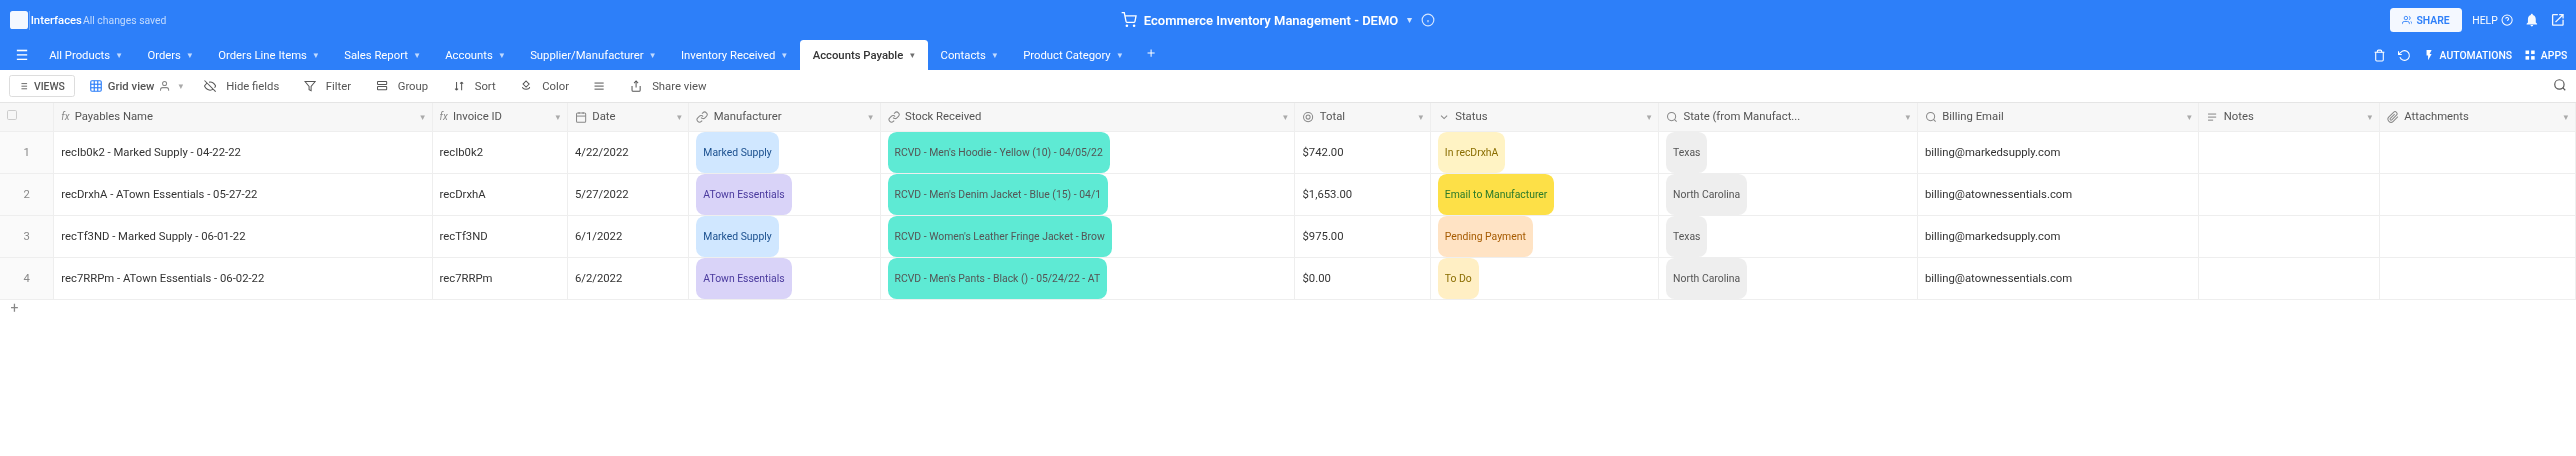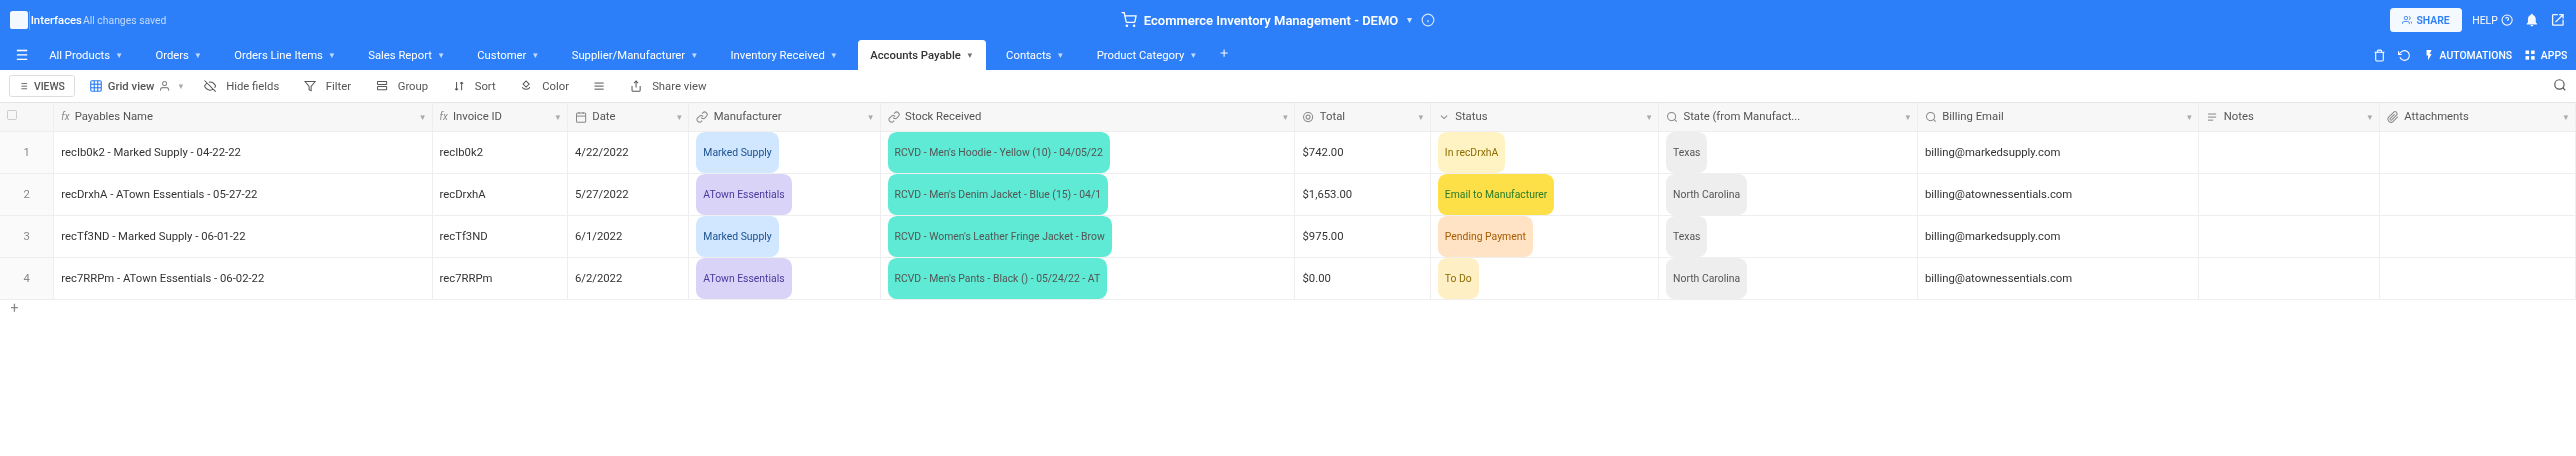--- a/index.html
+++ b/index.html
@@ -105,39 +105,39 @@
         <path d="M12 22c1.1 0 2-.9 2-2h-4c0 1.1.89 2 2 2zm6-6v-5c0-3.07-1.64-5.64-4.5-6.32V4c0-.83-.67-1.5-1.5-1.5s-1.5.67-1.5 1.5v.68C7.63 5.36 6 7.92 6 11v5l-2 2v1h16v-1l-2-2z"></path>
       </svg>
     <svg class="icon-btn" viewBox="0 0 24 24" fill="#fff">
         <path d="M19 19H5V5h7V3H5c-1.11 0-2 .9-2 2v14c0 1.1.89 2 2 2h14c1.1 0 2-.9 2-2v-7h-2v7zM14 3v2h3.59l-9.83 9.83 1.41 1.41L19 6.41V10h2V3h-7z"></path>
       </svg>
   </div>
 </div>
 
 <div class="tablebar">
   <span class="hamburger">☰</span>
-  <div id="tabs-container" style="display:flex;align-items:center;gap:8px">
+  <div id="tabs-container" style="display:flex;align-items:center;gap:0">
       <div class="tab">
         <span>All Products</span>
         <span class="tab-dd">▼</span>
       </div>
       <div class="tab">
         <span>Orders</span>
         <span class="tab-dd">▼</span>
       </div>
       <div class="tab">
         <span>Orders Line Items</span>
         <span class="tab-dd">▼</span>
       </div>
       <div class="tab">
         <span>Sales Report</span>
         <span class="tab-dd">▼</span>
       </div>
       <div class="tab">
-        <span>Customer</span>
+        <span>Accounts</span>
         <span class="tab-dd">▼</span>
       </div>
       <div class="tab">
         <span>Supplier/Manufacturer</span>
         <span class="tab-dd">▼</span>
       </div>
       <div class="tab">
         <span>Inventory Received</span>
         <span class="tab-dd">▼</span>
       </div>

